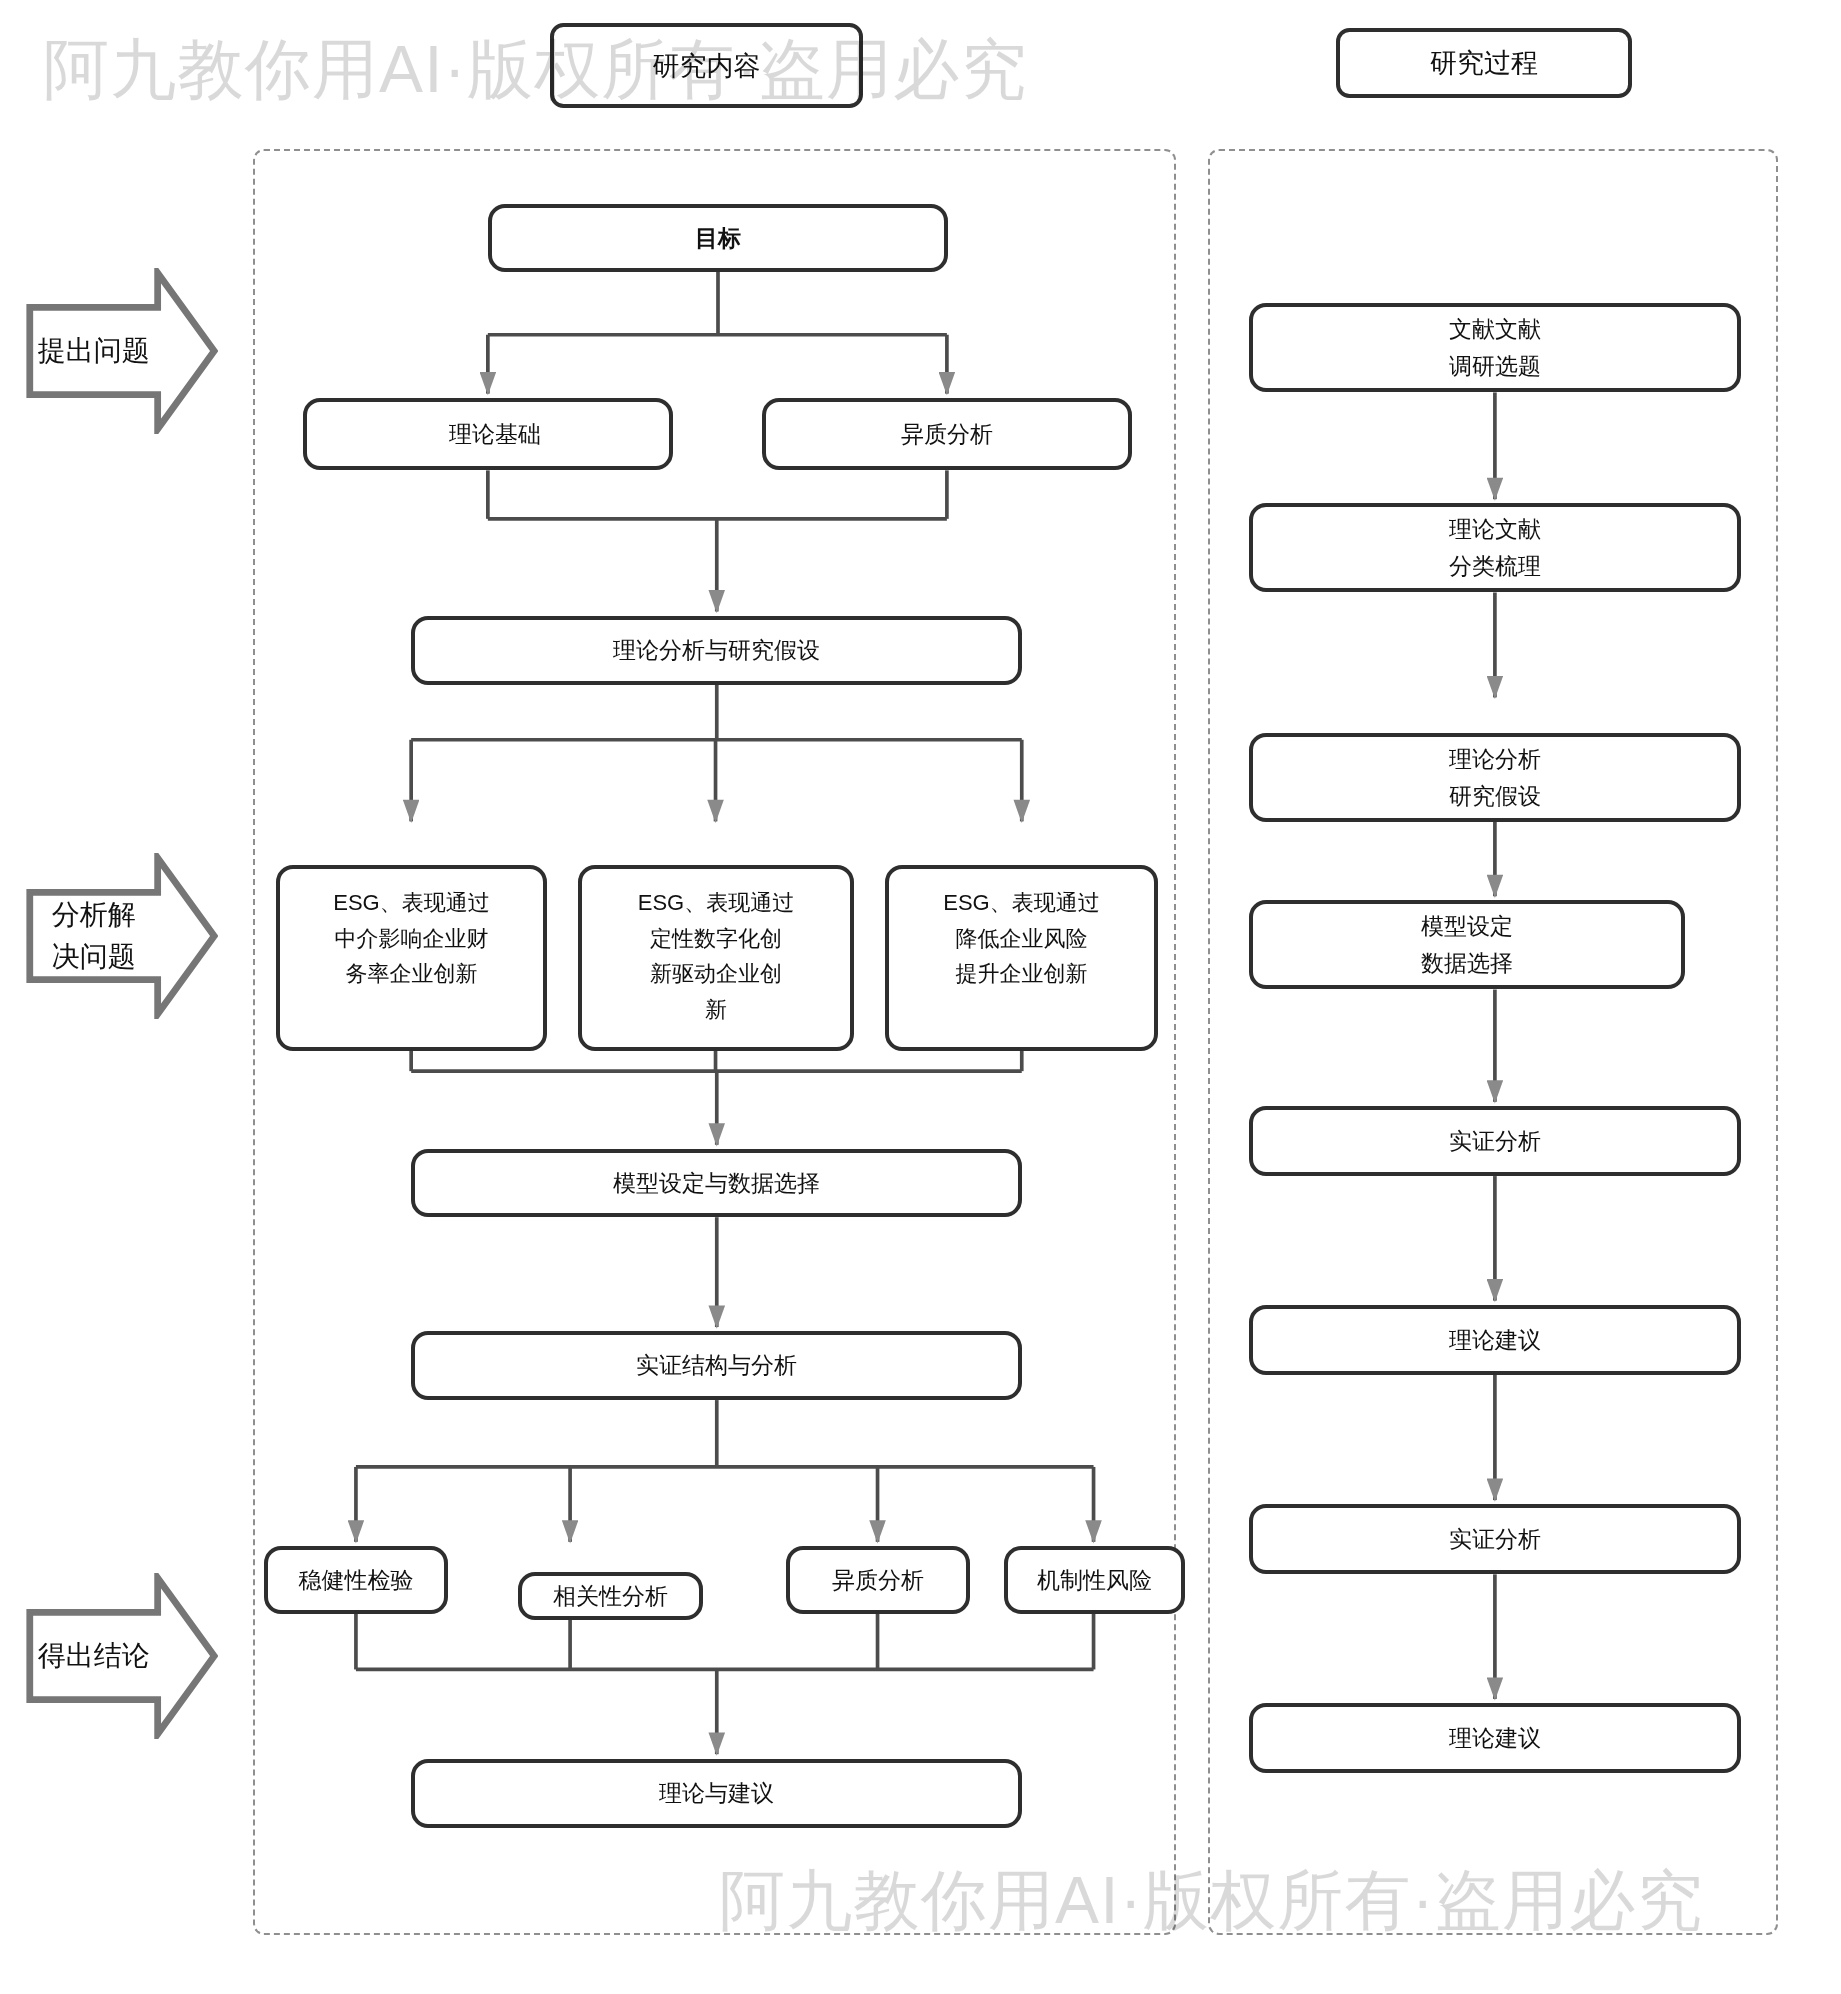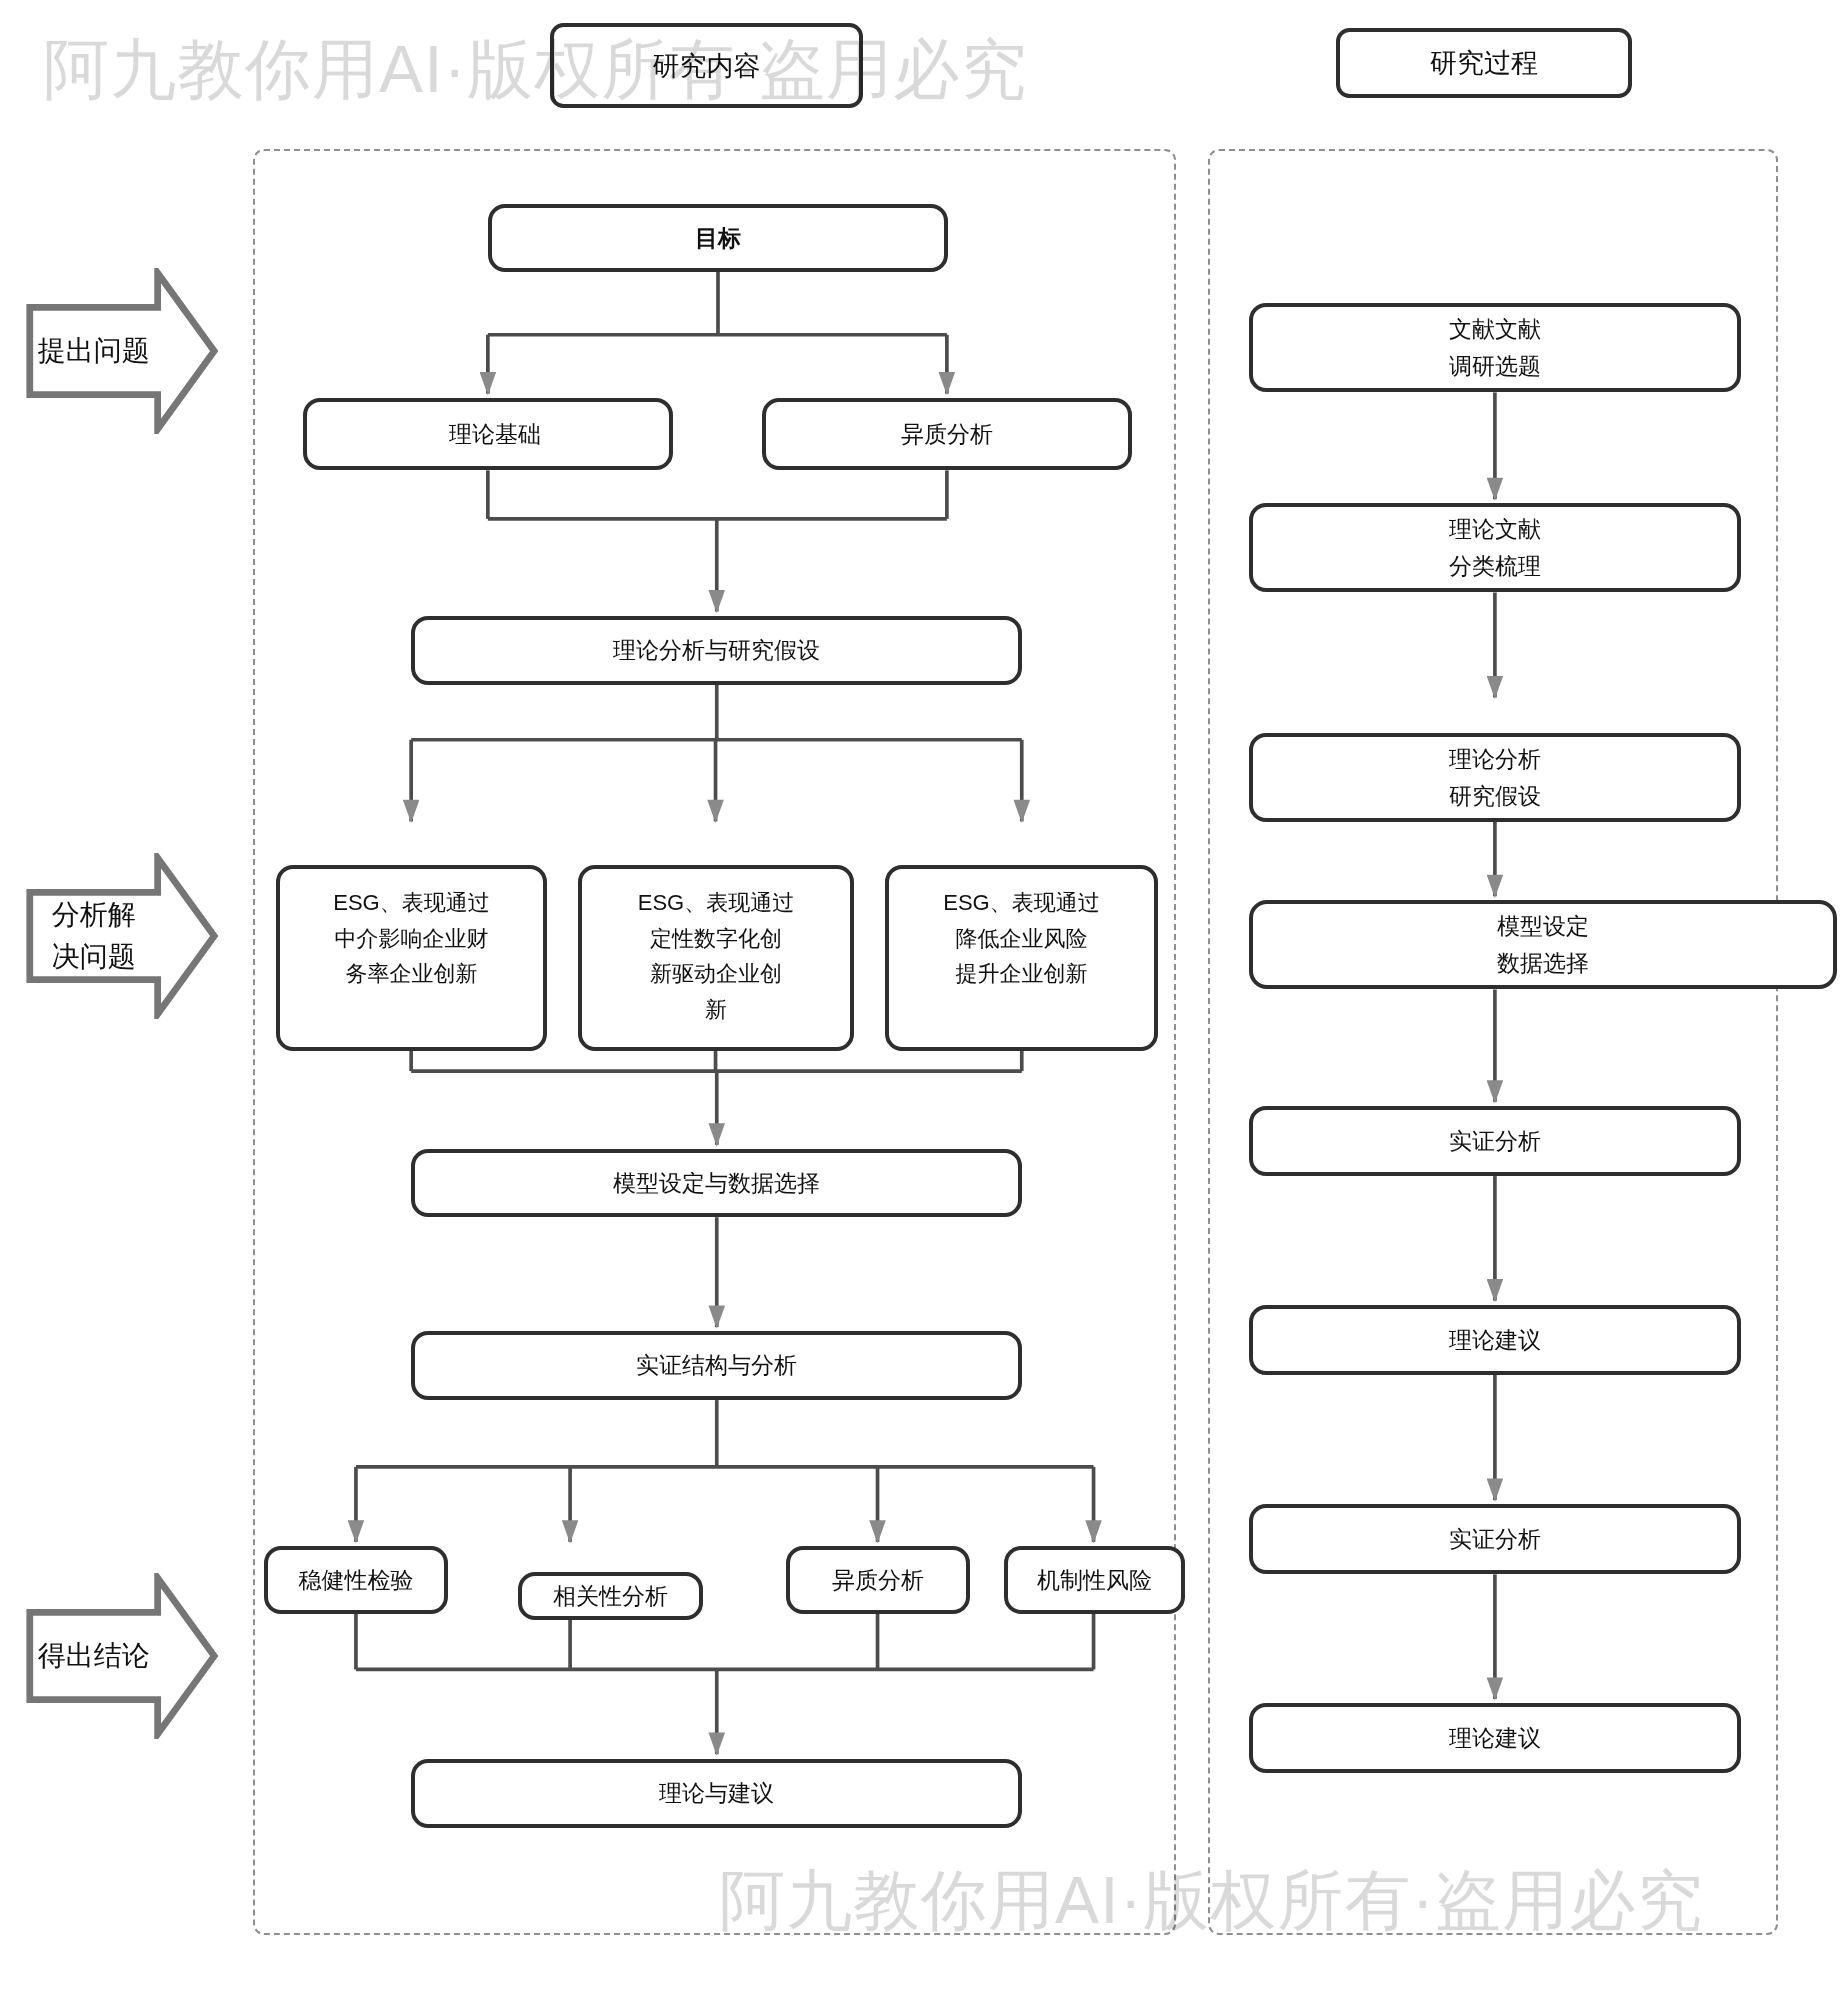--- a/index.html
+++ b/index.html
@@ -149,19 +149,19 @@
 <div class="node" style="left:786px;top:1546px;width:184px;height:68px;">异质分析</div>
 <div class="node" style="left:1004px;top:1546px;width:181px;height:68px;">机制性风险</div>
 <div class="node" style="left:411px;top:1759px;width:611px;height:69px;">理论与建议</div>
 
 <div class="node" style="left:1249px;top:303px;width:492px;height:89px;">文献文献
 调研选题</div>
 <div class="node" style="left:1249px;top:503px;width:492px;height:89px;">理论文献
 分类梳理</div>
 <div class="node" style="left:1249px;top:702px;width:492px;height:89px;margin-top:31px;">理论分析
 研究假设</div>
-<div class="node" style="left:1249px;top:900px;width:588px;height:89px;border-radius:18px;">模型设定
+<div class="node" style="left:1249px;top:900px;width:436px;height:89px;">模型设定
 数据选择</div>
 <div class="node" style="left:1249px;top:1106px;width:492px;height:70px;">实证分析</div>
 <div class="node" style="left:1249px;top:1305px;width:492px;height:70px;">理论建议</div>
 <div class="node" style="left:1249px;top:1504px;width:492px;height:70px;">实证分析</div>
 <div class="node" style="left:1249px;top:1703px;width:492px;height:70px;">理论建议</div>
 
 
 </body></html>

